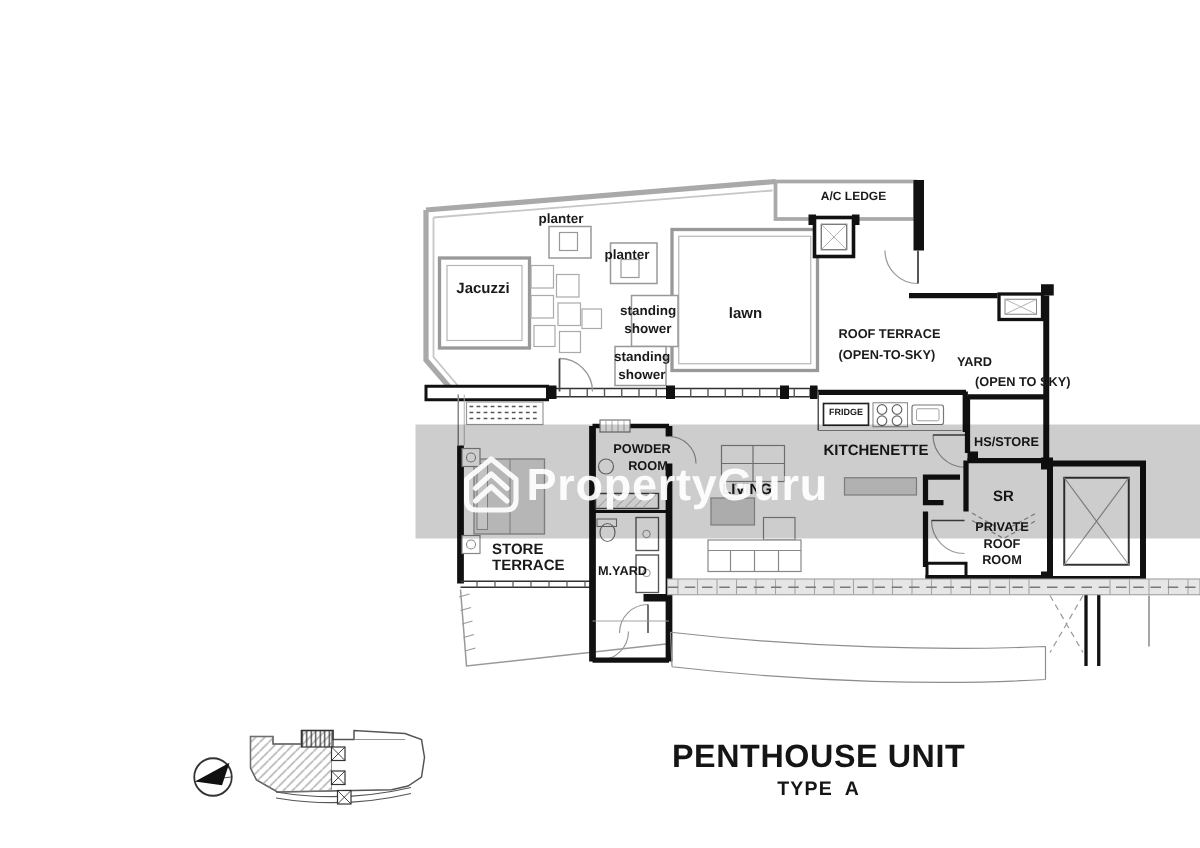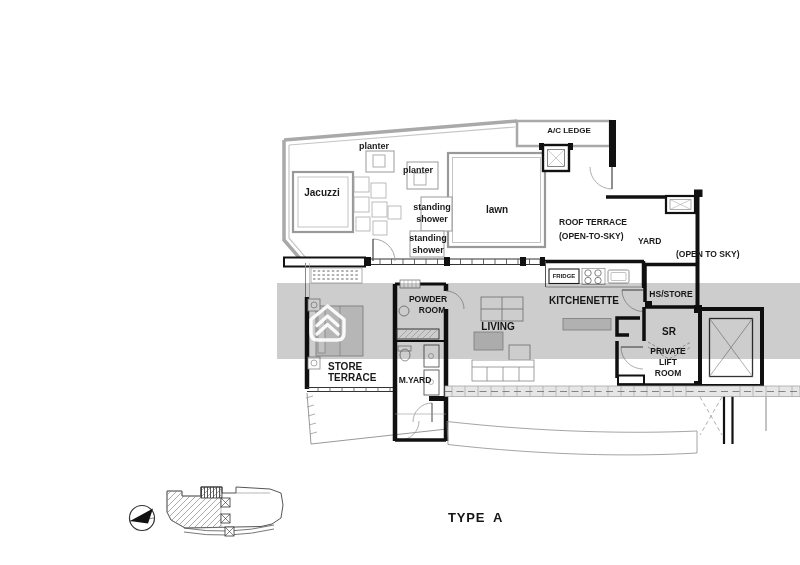--- a/index.html
+++ b/index.html
@@ -15,21 +15,21 @@
   .s60{font-size:6px;letter-spacing:0;}
   .wm-band{position:absolute;left:277px;top:283px;width:523px;height:76px;z-index:5;
            mix-blend-mode:multiply;}
   .wm-logo{position:absolute;left:309px;top:303px;z-index:6;opacity:.93;}
   .wm-text{position:absolute;left:351px;top:305px;z-index:6;
            font:700 30px/38px "Liberation Sans",sans-serif;letter-spacing:.5px;
            color:rgba(255,255,255,.93);white-space:nowrap;}
   .title-block{position:absolute;left:448px;top:493px;z-index:3;color:#151515;}
   .title-main{font:700 21.5px/22px "Liberation Sans",sans-serif;letter-spacing:.4px;}
   .title-sub{font:700 13px/15px "Liberation Sans",sans-serif;letter-spacing:.8px;
-             word-spacing:4px;margin-top:17px;}
+             word-spacing:4px;margin-top:3px;text-align:center;}
 </style>
 </head>
 <body>
 
 <div class="page">
 
   <svg class="plan-svg" width="800" height="565" viewBox="0 0 800 565">
     <defs>
       <pattern id="kp-hatch" width="6" height="6" patternUnits="userSpaceOnUse">
         <path d="M0,6 L6,0" stroke="#8a8a8a" stroke-width="0.7"></path>
@@ -268,41 +268,43 @@
   <div class="lbl s95" style="left:322px;top:193px">Jacuzzi</div>
   <div class="lbl" style="left:432px;top:207px">standing</div>
   <div class="lbl" style="left:432px;top:219px">shower</div>
   <div class="lbl" style="left:428px;top:238px">standing</div>
   <div class="lbl" style="left:428px;top:250px">shower</div>
   <div class="lbl s95" style="left:497px;top:210px">lawn</div>
   <div class="lbl s80" style="left:569px;top:131px">A/C LEDGE</div>
   <div class="lbl lft s85" style="left:559px;top:223px">ROOF TERRACE</div>
   <div class="lbl lft s85" style="left:559px;top:237px">(OPEN-TO-SKY)</div>
   <div class="lbl lft s85" style="left:638px;top:242px">YARD</div>
-  <div class="lbl lft s85" style="left:676px;top:255px">(OPEN TO SKY)</div>
+  <div class="lbl lft s85" style="left:650px;top:255px">(OPEN TO SKY)</div>
   <div class="lbl s60" style="left:564px;top:276px">FRIDGE</div>
   <div class="lbl lft s95" style="left:549px;top:301px">KITCHENETTE</div>
   <div class="lbl s85" style="left:671px;top:295px">HS/STORE</div>
   <div class="lbl s95" style="left:669px;top:332px">SR</div>
   <div class="lbl s85" style="left:668px;top:352px">PRIVATE</div>
-  <div class="lbl s85" style="left:668px;top:363px">LIFT</div>
+  <div class="lbl s85" style="left:668px;top:363px">ROOF</div>
   <div class="lbl s85" style="left:668px;top:374px">ROOM</div>
   <div class="lbl s85" style="left:428px;top:300px">POWDER</div>
   <div class="lbl s85" style="left:432px;top:311px">ROOM</div>
   <div class="lbl s95" style="left:498px;top:327px">LIVING</div>
   <div class="lbl lft s95" style="left:328px;top:367px">STORE</div>
   <div class="lbl lft s95" style="left:328px;top:378px">TERRACE</div>
   <div class="lbl s85" style="left:415px;top:381px">M.YARD</div>
 
   <div class="wm-band" style="background:#cdcdcd"></div>
   <svg class="wm-logo" width="37" height="40" viewBox="0 0 37 40">
     <g fill="none" stroke="#ffffff" stroke-width="3.4" stroke-linejoin="round" stroke-linecap="round">
       <path d="M18.5,3 L35,16.5 L35,30 Q35,37 28,37 L9,37 Q2,37 2,30 L2,16.5 Z"></path>
       <path d="M8,22.5 L18.5,13 L29,22.5"></path>
       <path d="M8,31 L18.5,21.5 L29,31"></path>
     </g>
   </svg>
+  <div class="wm-text">PropertyGuru</div>
 
   <div class="title-block">
+    <div class="title-main">PENTHOUSE UNIT</div>
     <div class="title-sub">TYPE A</div>
   </div>
 
 </div>
 
 </body></html>

